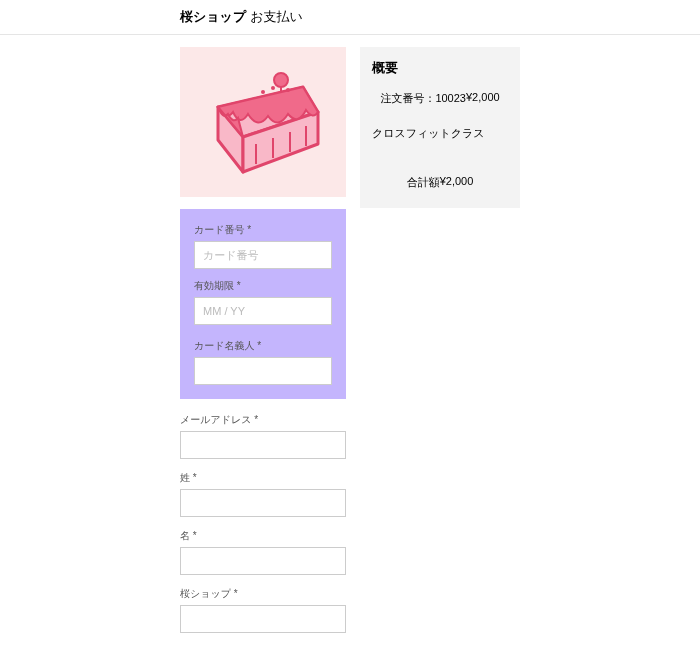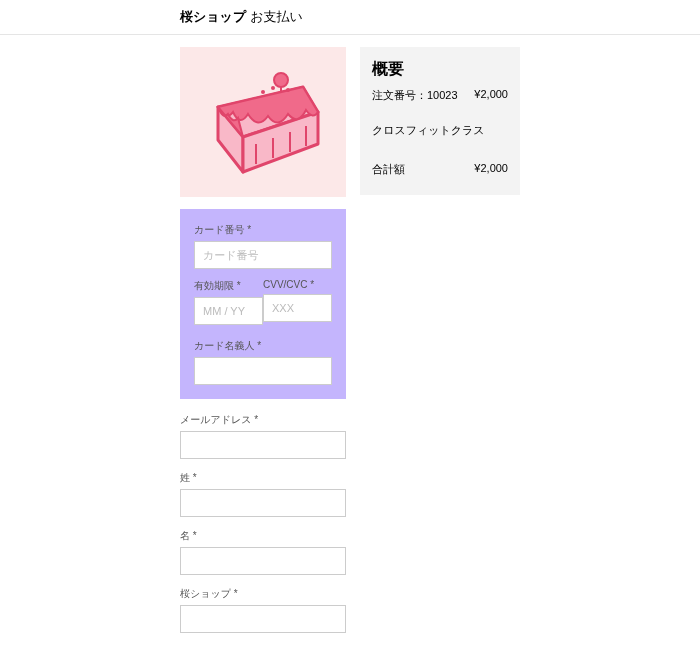--- a/index.html
+++ b/index.html
@@ -4,24 +4,24 @@
 <style>
 *{box-sizing:border-box;margin:0;padding:0}
 body{font-family:-apple-system,BlinkMacSystemFont,"Hiragino Sans","Yu Gothic",sans-serif;background:#fff;color:#000;font-size:12px}
 .topbar{border-bottom:1px solid #e5e5e5;padding:8px 0}
 .topbar-inner{width:700px;margin:0 auto;padding:0 180px}
 .shop-name{font-weight:700;font-size:13px}
 .page-title{font-weight:400;font-size:13px;margin-left:4px}
 .container{width:700px;margin:0 auto;padding:12px 180px 20px;display:flex;gap:14px;align-items:flex-start}
 .main{flex:1;min-width:0}
 .summary{width:160px;background:#f3f3f3;padding:12px;font-size:11px}
-.summary h3{font-size:16px;font-weight:700;margin-bottom:8px}
-.summary-row{display:flex;justify-content:space-between;margin-bottom:6px}
+.summary h3{font-size:13px;font-weight:700;margin-bottom:14px}
+.summary-row{display:flex;justify-content:center;margin-bottom:6px}
 .summary-sep{height:14px}
-.summary-item{margin-bottom:10px}
+.summary-item{margin-bottom:20px}
 .hero{background:#fce8e8;height:150px;display:flex;align-items:center;justify-content:center;margin-bottom:12px}
 .card-box{background:#c4b5fd;padding:14px;margin-bottom:14px}
 .label{font-size:10px;color:#555;margin-bottom:4px;display:block}
 .req::after{content:" *"}
 input,select{width:100%;border:1px solid #ccc;background:#fff;padding:6px 8px;font-size:11px;font-family:inherit;height:28px}
 input::placeholder{color:#bbb}
 .card-row{display:flex;gap:0;margin-top:10px}
 .card-col{flex:1}
 .field{margin-bottom:12px}
 .bold{font-weight:400}
@@ -58,24 +58,20 @@
     </div>
 
     <div class="card-box">
       <label class="label req">カード番号</label>
       <input type="text" placeholder="カード番号" style="">
       <div class="card-row">
         <div class="card-col">
           <label class="label req">有効期限</label>
           <input type="text" placeholder="MM / YY" style="">
         </div>
-        <div class="card-col">
-          <label class="label req">CVV/CVC</label>
-          <input type="text" placeholder="XXX" style="">
-        </div>
       </div>
       <div style="margin-top:14px">
         <label class="label req">カード名義人</label>
         <input type="text" style="">
       </div>
     </div>
 
     <div class="field">
       <label class="label req">メールアドレス</label>
       <input type="text" style="">

